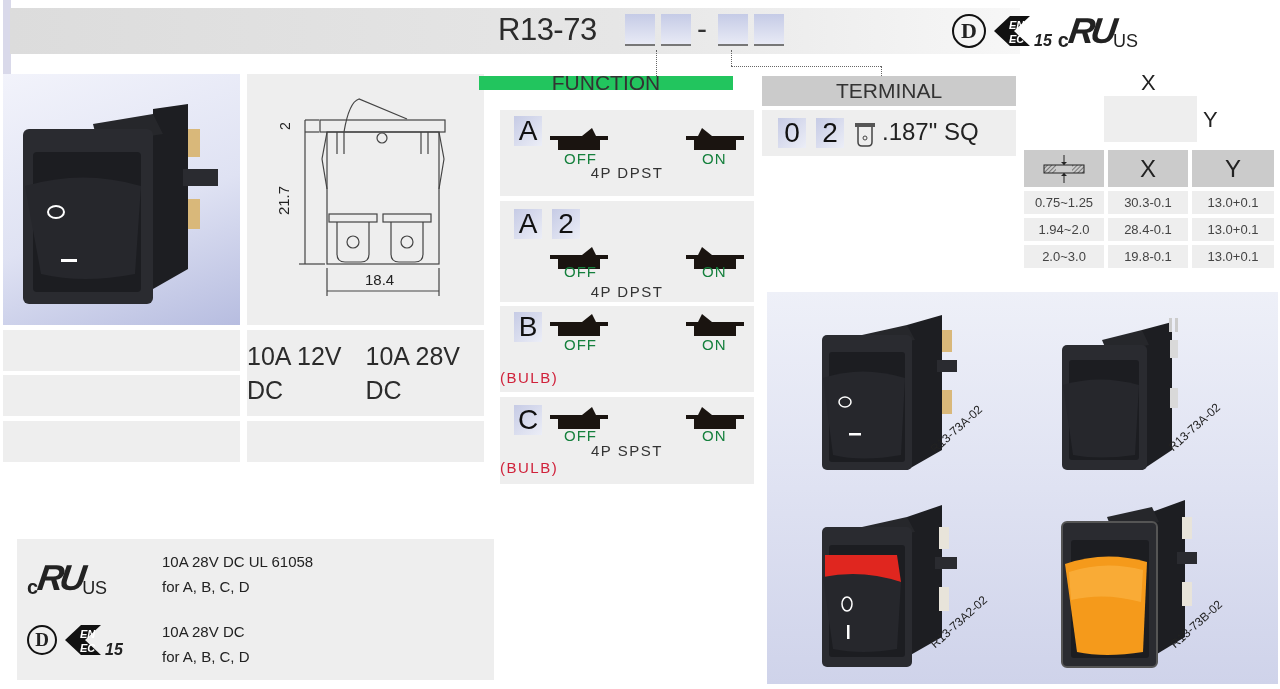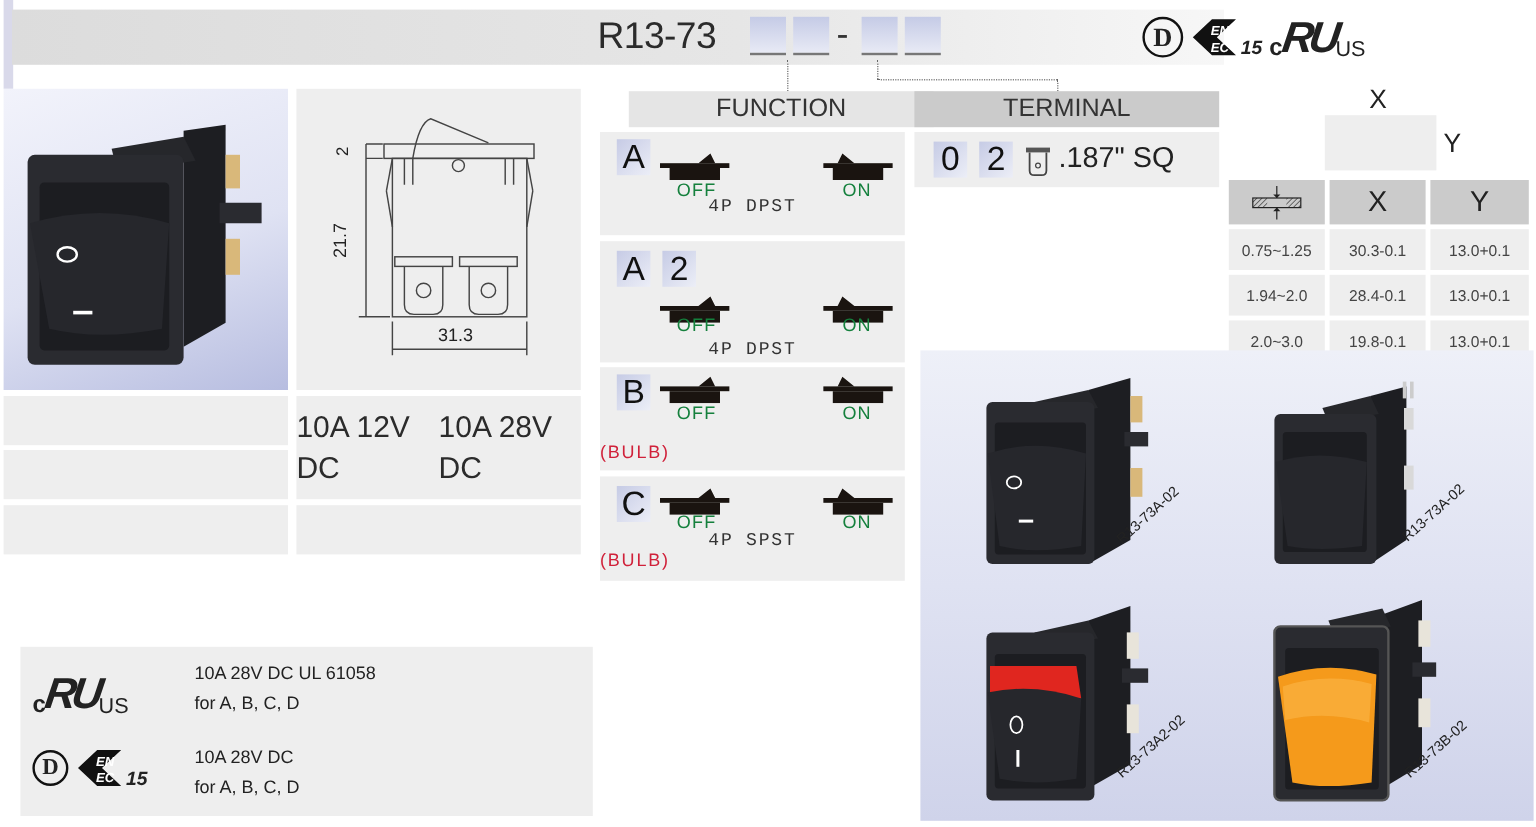--- a/index.html
+++ b/index.html
@@ -16,34 +16,34 @@
 .enec{font-family:"Liberation Sans",sans-serif;font-weight:bold;font-style:italic;font-size:20px;line-height:14px;display:flex;align-items:flex-end}
 .enec .n{font-size:16px;margin-left:2px}
 .ul{font-family:"Liberation Sans",sans-serif;font-weight:bold;display:flex;align-items:flex-end}
 .ul .c{font-size:20px}
 .ul .ru{font-size:36px;font-style:italic;letter-spacing:-4px;transform:skewX(-8deg)}
 .ul .us{font-size:18px;font-weight:normal}
 .photo1{left:3px;top:74px;width:237px;height:251px;background:linear-gradient(160deg,#f2f3fb 0%,#dfe2f3 55%,#b7bde0 100%)}
 .drawing{left:247px;top:74px;width:237px;height:251px;background:#eeeeee}
 .cell{background:#eeeeee}
 .rating{left:247px;top:330px;width:237px;height:86px;display:flex;flex-direction:row;align-items:center;justify-content:center;font-family:"Liberation Sans",sans-serif;font-size:25px;line-height:34px;color:#2b2b2b}
-.fhead{left:524px;top:76px;width:254px;height:30px;background:#e5e5e5;font-family:"Liberation Sans",sans-serif;font-size:21px;display:flex;align-items:center;justify-content:center;color:#333}
+.fhead{left:479px;top:76px;width:254px;height:14px;background:#22c55e;font-family:"Liberation Sans",sans-serif;font-size:21px;display:flex;align-items:center;justify-content:center;color:#333}
 .thead{left:762px;top:76px;width:254px;height:30px;background:#cbcbcb;font-family:"Liberation Sans",sans-serif;font-size:21px;display:flex;align-items:center;justify-content:center;color:#333}
 .fbox{left:500px;width:254px;background:#eeeeee}
 .letter{position:absolute;width:28px;height:30px;background:linear-gradient(135deg,#c6cbe5,#eceef7);font-family:"Liberation Sans",sans-serif;font-size:28px;line-height:30px;text-align:center;color:#111}
 .sw{position:absolute;width:58px;height:26px}
 .lbl{position:absolute;font-family:"Liberation Sans",sans-serif;font-size:15px;color:#15803d;letter-spacing:1px}
-.desc{position:absolute;left:0;width:254px;text-align:center;font-family:Liberation Mono, monospace;font-size:15px;color:#333;letter-spacing:1.5px}
+.desc{position:absolute;left:0;width:254px;text-align:center;font-family:Liberation Sans, sans-serif;font-size:15px;color:#333;letter-spacing:1.5px}
 .bulb{position:absolute;left:0;width:254px;text-align:left;font-family:"Liberation Sans",sans-serif;font-size:15px;color:#d0213a;letter-spacing:1.5px}
 .tbox{left:762px;top:110px;width:254px;height:46px;background:#eeeeee}
 .xybox{left:1104px;top:96px;width:93px;height:46px;background:#eeeeee}
 .xylbl{font-family:"Liberation Sans",sans-serif;font-size:22px;color:#222}
 .tbl{left:1024px;top:150px;display:grid;grid-template-columns:80px 80px 82px;column-gap:4px;row-gap:4px}
 .th{background:#cbcbcb;height:37px;display:flex;align-items:center;justify-content:center;font-family:"Liberation Sans",sans-serif;font-size:24px;color:#222}
-.td{background:#eeeeee;height:34px;display:flex;align-items:center;justify-content:center;font-family:"Liberation Sans",sans-serif;font-size:13px;color:#444}
+.td{background:#eeeeee;height:23px;display:flex;align-items:center;justify-content:center;font-family:"Liberation Sans",sans-serif;font-size:13px;color:#444}
 .photos{left:767px;top:292px;width:511px;height:392px;background:linear-gradient(180deg,#eef0f8 0%,#dfe2f2 50%,#cfd3ea 100%)}
 .plbl{position:absolute;font-family:"Liberation Sans",sans-serif;font-size:12px;color:#222;transform:rotate(-42deg);transform-origin:left bottom;white-space:nowrap}
 .certbox{left:17px;top:539px;width:477px;height:141px;background:#eeeeee}
 .ctext{position:absolute;font-family:"Liberation Sans",sans-serif;font-size:15px;color:#222;line-height:25px}
 </style>
 </head>
 <body>
 
 <div class="abs leftbar"></div>
 <div class="abs topbar"></div>
@@ -116,21 +116,21 @@
         <line x1="58" y1="58" x2="72" y2="58"></line>
         <line x1="52" y1="190" x2="78" y2="190"></line>
       <line x1="58" y1="46" x2="58" y2="190"></line>
       <line x1="80" y1="194" x2="80" y2="222"></line>
         <line x1="192" y1="194" x2="192" y2="222"></line>
       <line x1="80" y1="217" x2="192" y2="217"></line>
     </g>
   </svg>
   <span class="abs" style="left:34px;top:44px;font-size:14px;transform:rotate(-90deg);font-family:'Liberation Sans',sans-serif">2</span>
   <span class="abs" style="left:22px;top:118px;font-size:15px;transform:rotate(-90deg);font-family:'Liberation Sans',sans-serif">21.7</span>
-  <span class="abs" style="left:118px;top:197px;font-size:15px;font-family:'Liberation Sans',sans-serif">31.3</span>
+  <span class="abs" style="left:118px;top:197px;font-size:15px;font-family:'Liberation Sans',sans-serif">18.4</span>
 </div>
 
 <div class="abs cell" style="left:3px;top:330px;width:237px;height:41px"></div>
 <div class="abs cell" style="left:3px;top:375px;width:237px;height:41px"></div>
 <div class="abs cell" style="left:3px;top:421px;width:237px;height:41px"></div>
 <div class="abs cell rating">
   <div>10A 12V DC</div>
   <div>10A 28V DC</div>
 </div>
 <div class="abs cell" style="left:247px;top:421px;width:237px;height:41px"></div>

